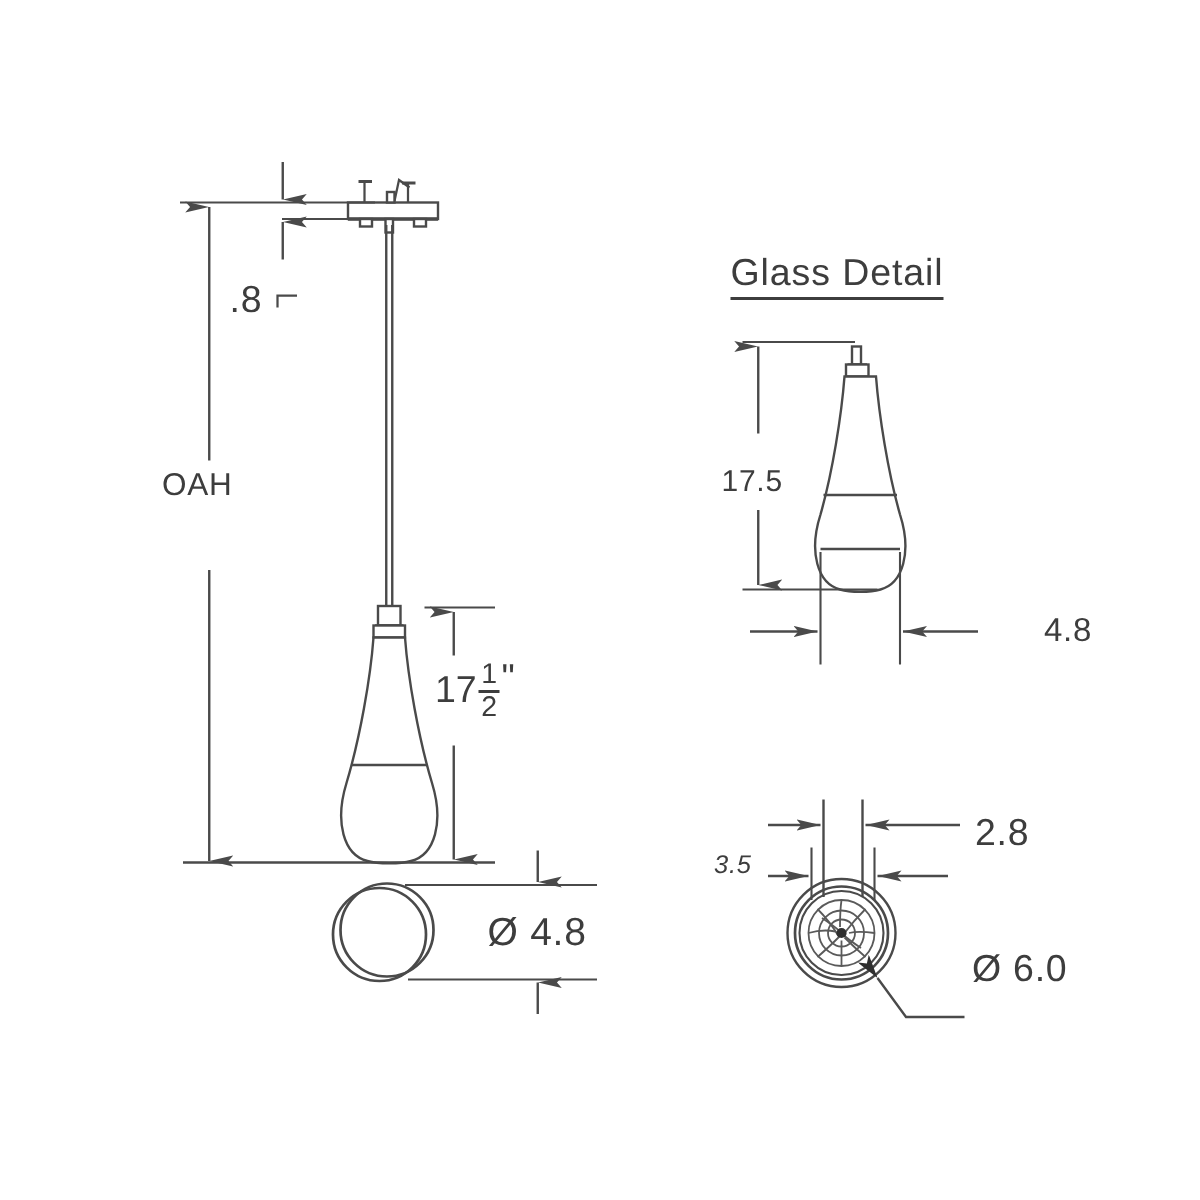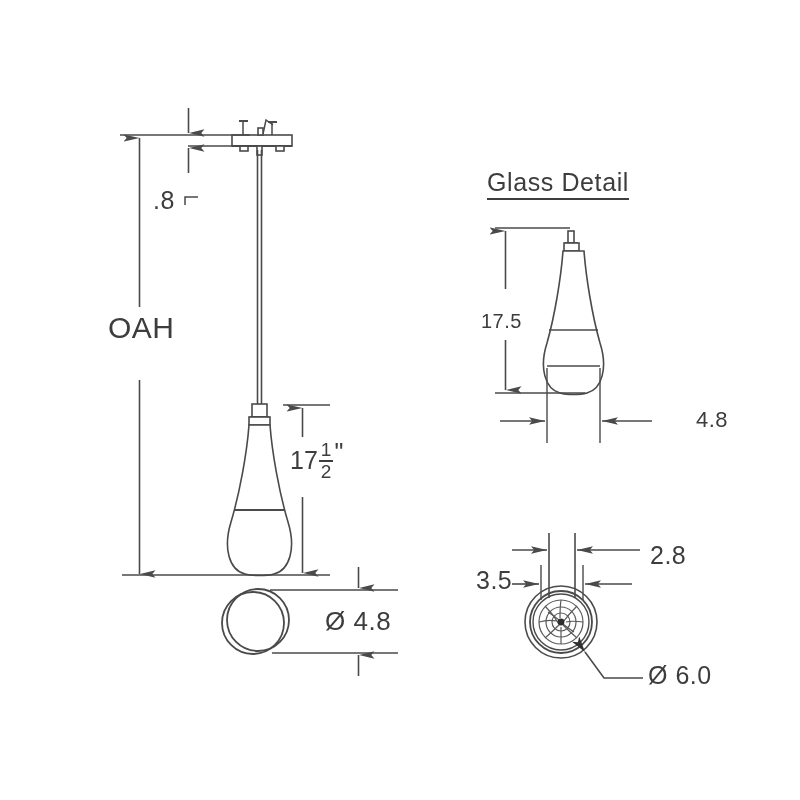--- a/index.html
+++ b/index.html
@@ -29,21 +29,21 @@
     position: absolute;
     font-family: "Liberation Sans", sans-serif;
     color: #3d3d3d;
     white-space: nowrap;
     line-height: 1;
     letter-spacing: 0.5px;
   }
   #oah-label {
     left: 108px;
     top: 313px;
-    font-size: 30px;
+    font-size: 21px;
   }
   #oah-range {
     left: 79px;
     top: 343px;
     font-size: 26px;
   }
   #dim-08 {
     left: 153px;
     top: 188px;
     font-size: 25px;
@@ -79,25 +79,26 @@
   }
   #dim-28 {
     left: 650px;
     top: 533px;
     font-size: 25px;
     margin-top: 10px;
   }
   #dim-35 {
     left: 476px;
     top: 568px;
-    font-size: 25px;
+    font-size: 17px;
+    font-style: italic;
   }
   #dim-60 {
     left: 648px;
-    top: 663px;
+    top: 634px;
     font-size: 25px;
     text-align: center;
   }
   #dim-1712 {
     position: absolute;
     left: 290px;
     top: 440px;
     font-size: 25px;
     display: flex;
     align-items: center;

